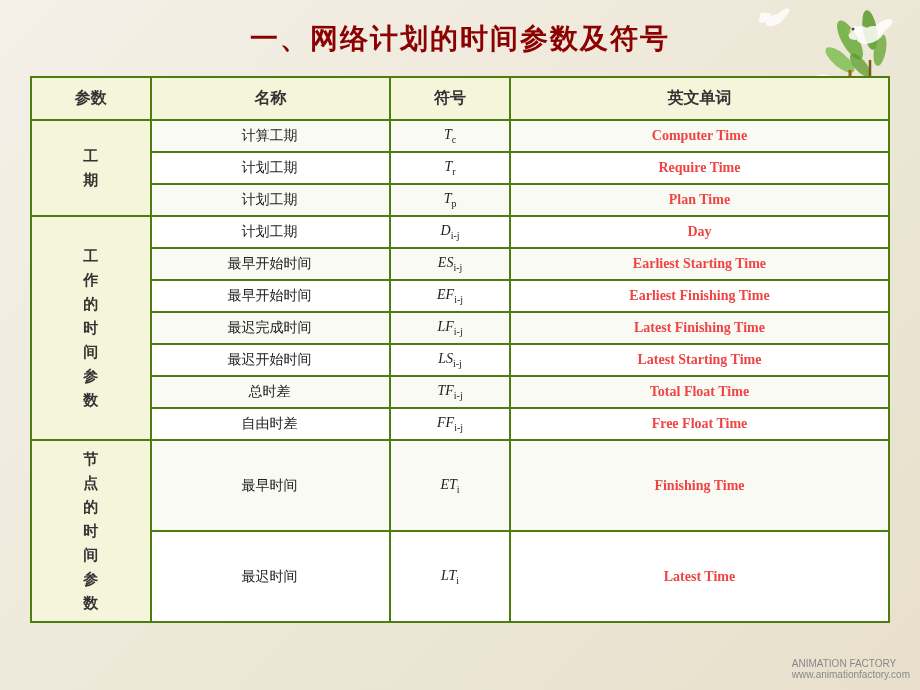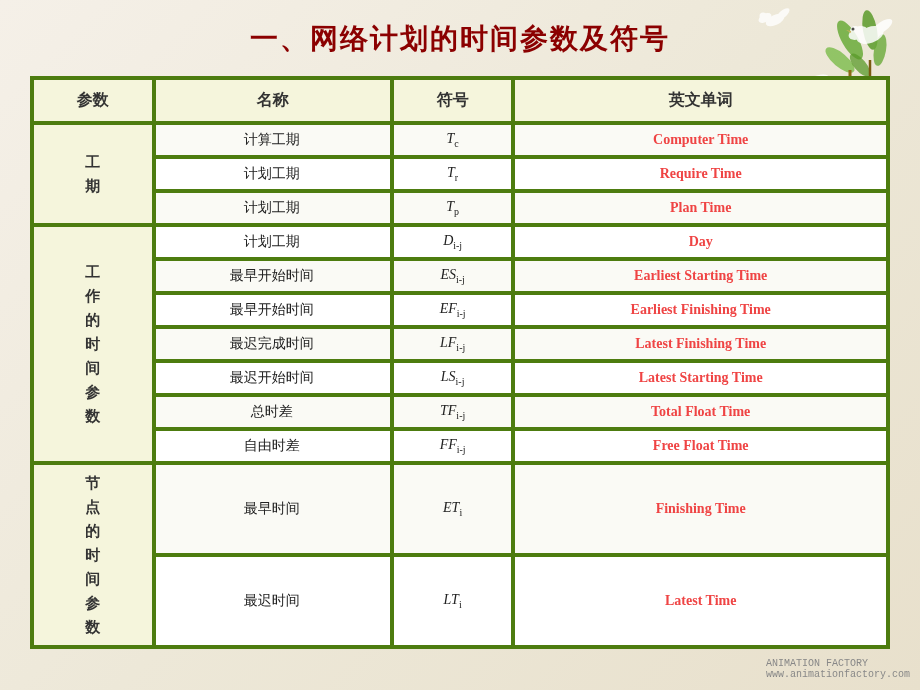--- a/index.html
+++ b/index.html
@@ -41,21 +41,21 @@
     }
 
     table {
       width: 100%;
       border-collapse: collapse;
       background: white;
       border: 2px solid #999;
     }
 
     th, td {
-      border: 4px solid #4d7c0f;
+      border: 2px solid #4d7c0f;
       text-align: center;
       vertical-align: middle;
       padding: 6px 8px;
       font-size: 15px;
     }
 
     .header-row th {
       background: #f5f5dc;
       font-weight: bold;
       font-size: 16px;
@@ -98,21 +98,21 @@
       font-style: normal;
     }
 
     .watermark {
       position: absolute;
       bottom: 10px;
       right: 10px;
       font-size: 10px;
       color: #888;
       z-index: 10;
-      font-family: Liberation Mono, monospace;
+      font-family: Liberation Sans, sans-serif;
       margin-top: 24px;
     }
 
     
     .deco-svg {
       position: absolute;
       top: 0;
       right: 0;
       width: 220px;
       height: 200px;

